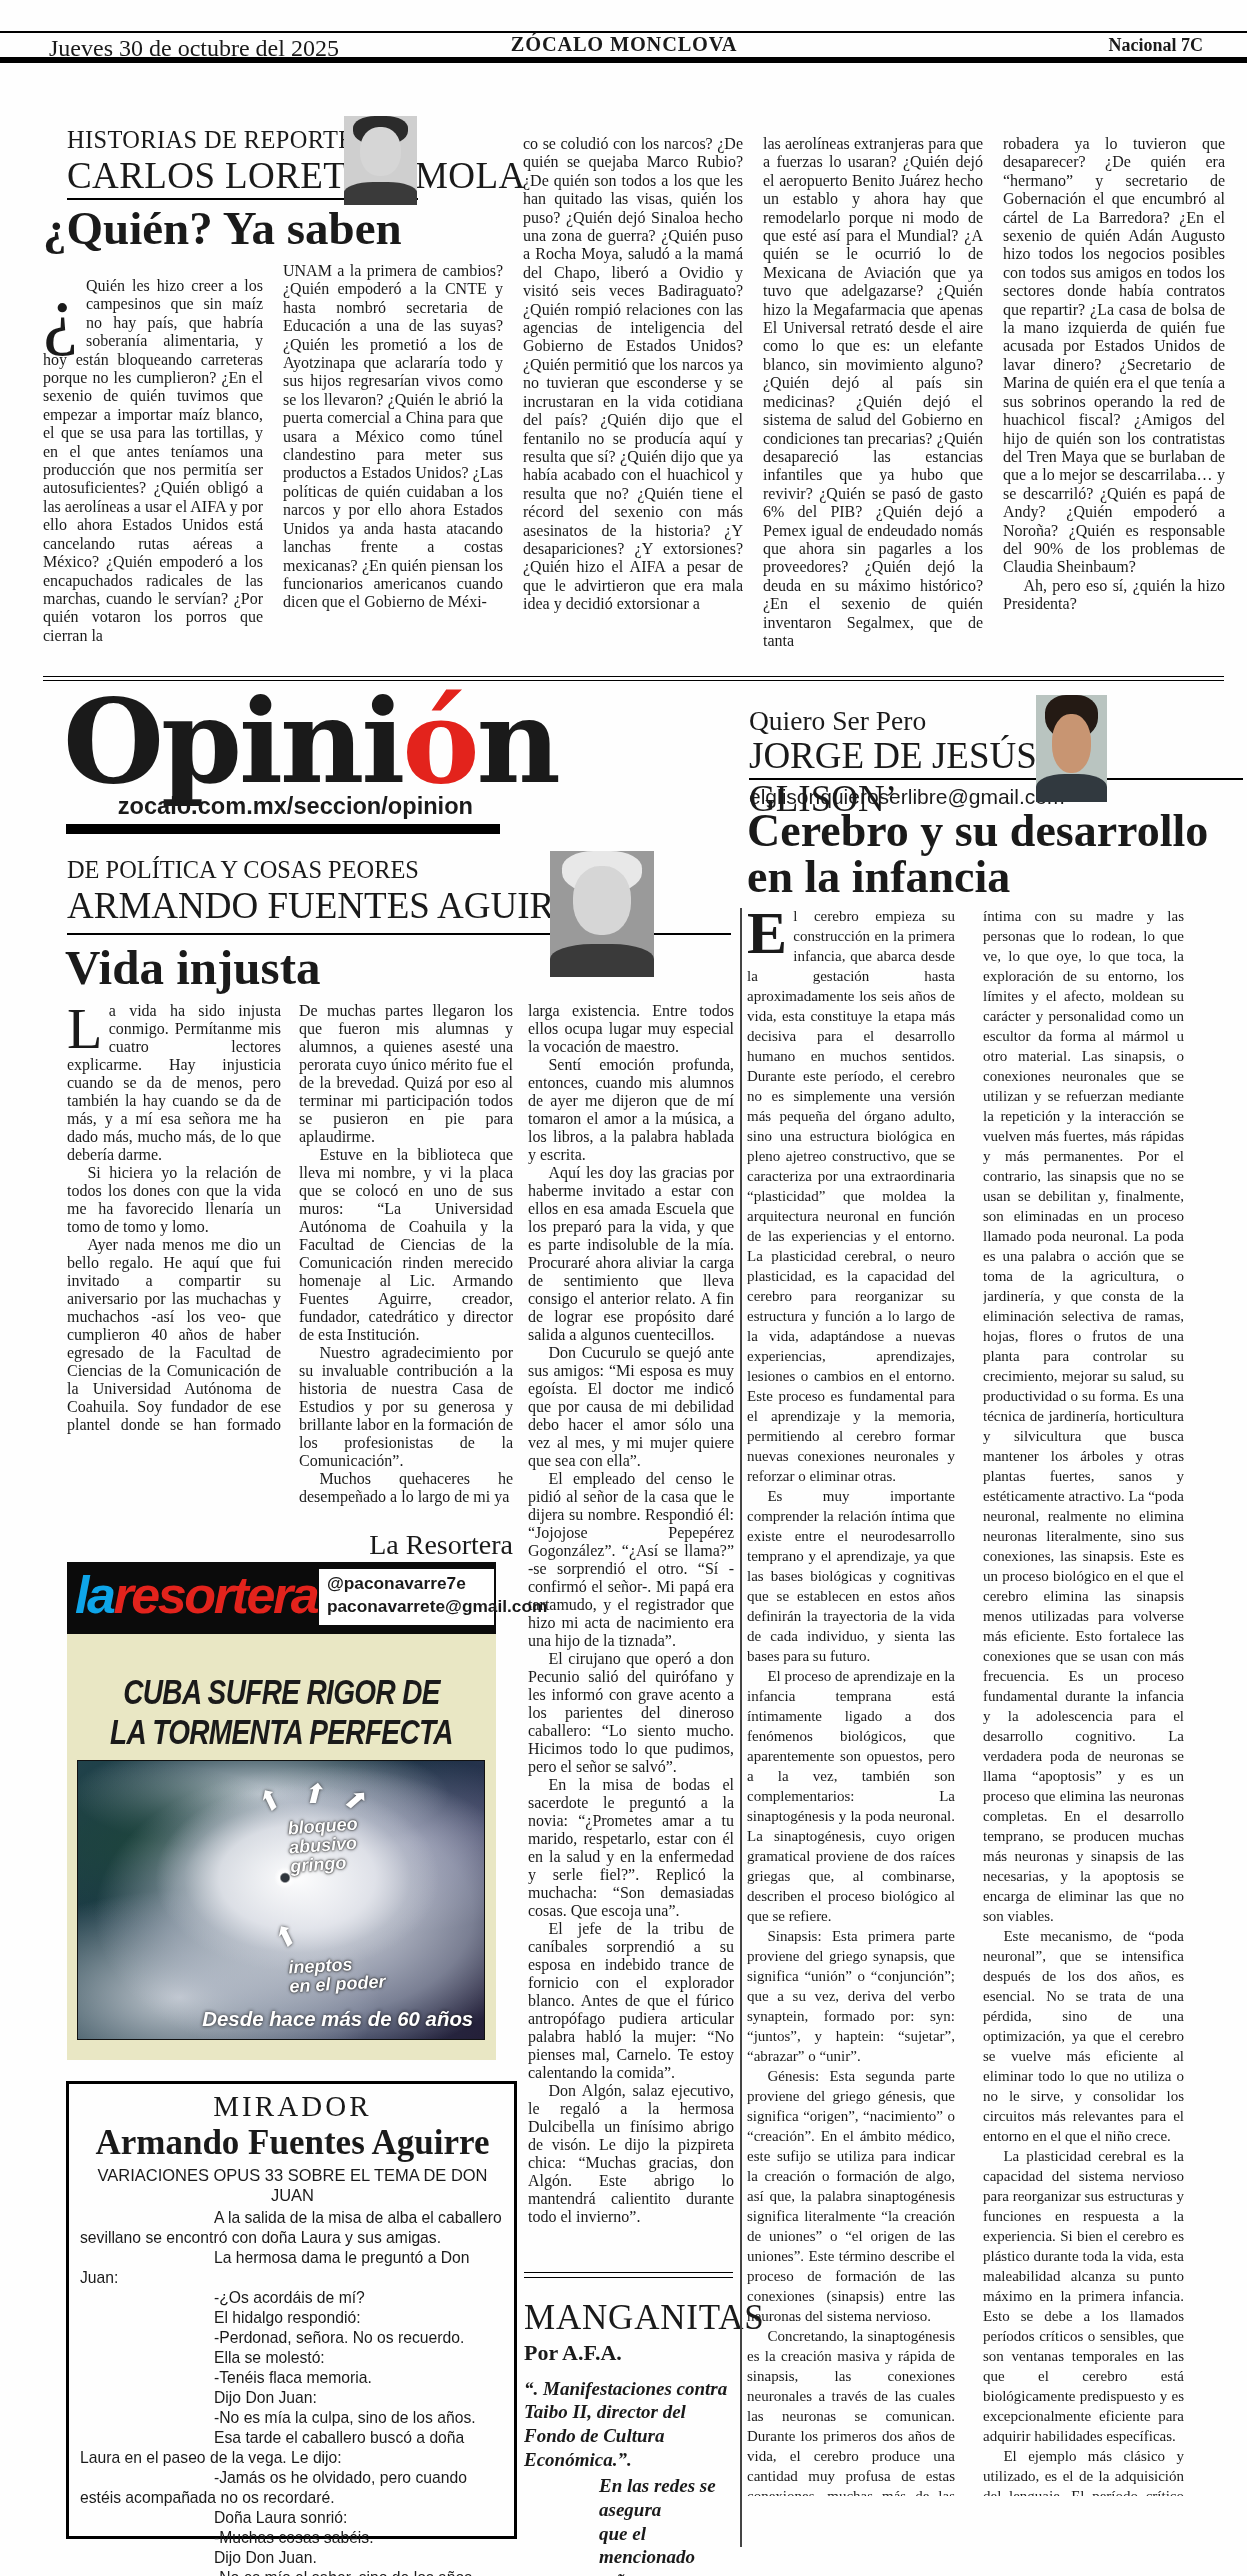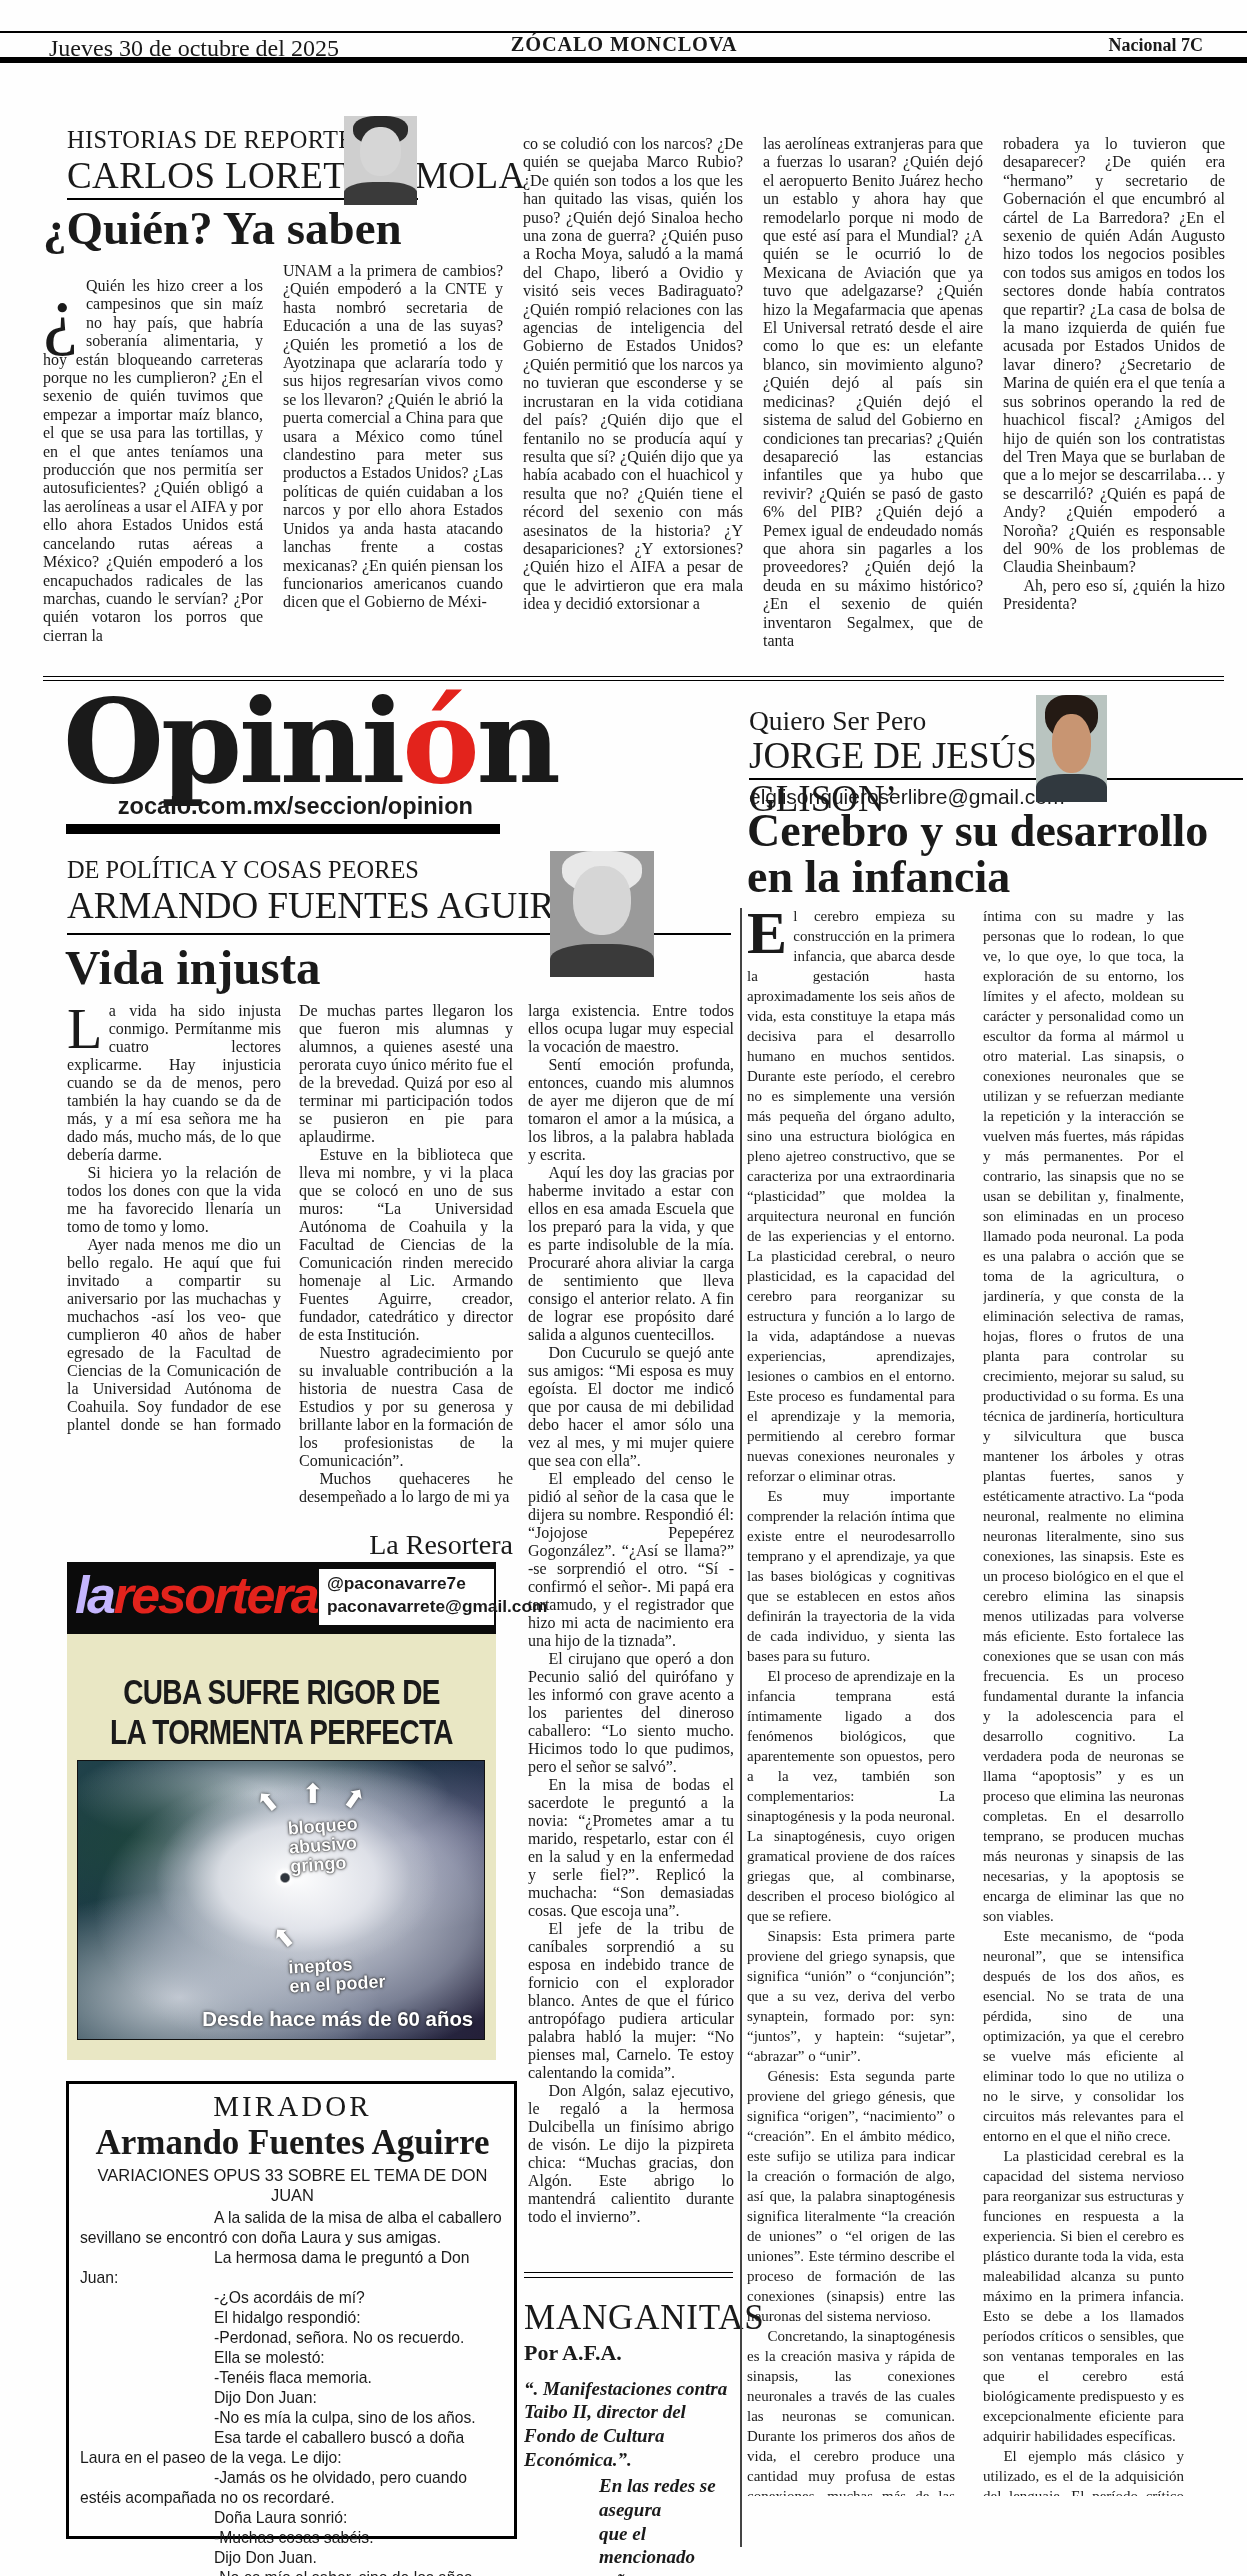--- a/index.html
+++ b/index.html
@@ -181,28 +181,28 @@
         <p>El cirujano que operó a don Pecunio salió del quirófano y les informó con grave acento a los parientes del dineroso caballero: “Lo siento mucho. Hicimos todo lo que pudimos, pero el señor se salvó”.</p>
         <p>En la misa de bodas el sacerdote le preguntó a la novia: “¿Prometes amar a tu marido, respetarlo, estar con él en la salud y en la enfermedad y serle fiel?”. Replicó la muchacha: “Son demasiadas cosas. Que escoja una”.</p>
         <p>El jefe de la tribu de caníbales sorprendió a su esposa en indebido trance de fornicio con el explorador blanco. Antes de que el fúrico antropófago pudiera articular palabra habló la mujer: “No pienses mal, Carnelo. Te estoy calentando la comida”.</p>
         <p>Don Algón, salaz ejecutivo, le regaló a la hermosa Dulcibella un finísimo abrigo de visón. Le dijo la pizpireta chica: “Muchas gracias, don Algón. Este abrigo lo mantendrá calientito durante todo el invierno”.</p>
       </div>
   </div>
   <div class="abs resortera-credit serif">La Resortera</div>
 
   <div class="abs rs-banner">
     <div class="rs-logo">
-      <span style="color:#c4b5fd;">la</span><span style="color:#e3231c;">resortera</span>
+      <span style="color:#0ea5e9;">la</span><span style="color:#e3231c;">resortera</span>
     </div>
     <div class="rs-white">
       <div class="rs-handle">@paconavarre7e</div>
       <div class="rs-handle">paconavarrete@gmail.com</div>
     </div>
   </div>
-  <div class="abs rs-cream" style="background:#e9e7c4;">
+  <div class="abs rs-cream" style="background:#e9e7c4;font-style:italic;">
     <div class="rs-head">CUBA SUFRE RIGOR DE LA TORMENTA PERFECTA</div>
     <div class="rs-photo">
       <div class="rs-arrow" style="left:44%;top:9%;transform:rotate(-40deg);">⬆</div>
       <div class="rs-arrow" style="left:55%;top:6%;">⬆</div>
       <div class="rs-arrow" style="left:65%;top:8%;transform:rotate(35deg);">⬆</div>
       <div class="rs-note" style="left:52%;top:20%;font-size:18px;transform:rotate(-4deg);">
         <div>bloqueo</div>
         <div>abusivo</div>
         <div>gringo</div>
       </div>

